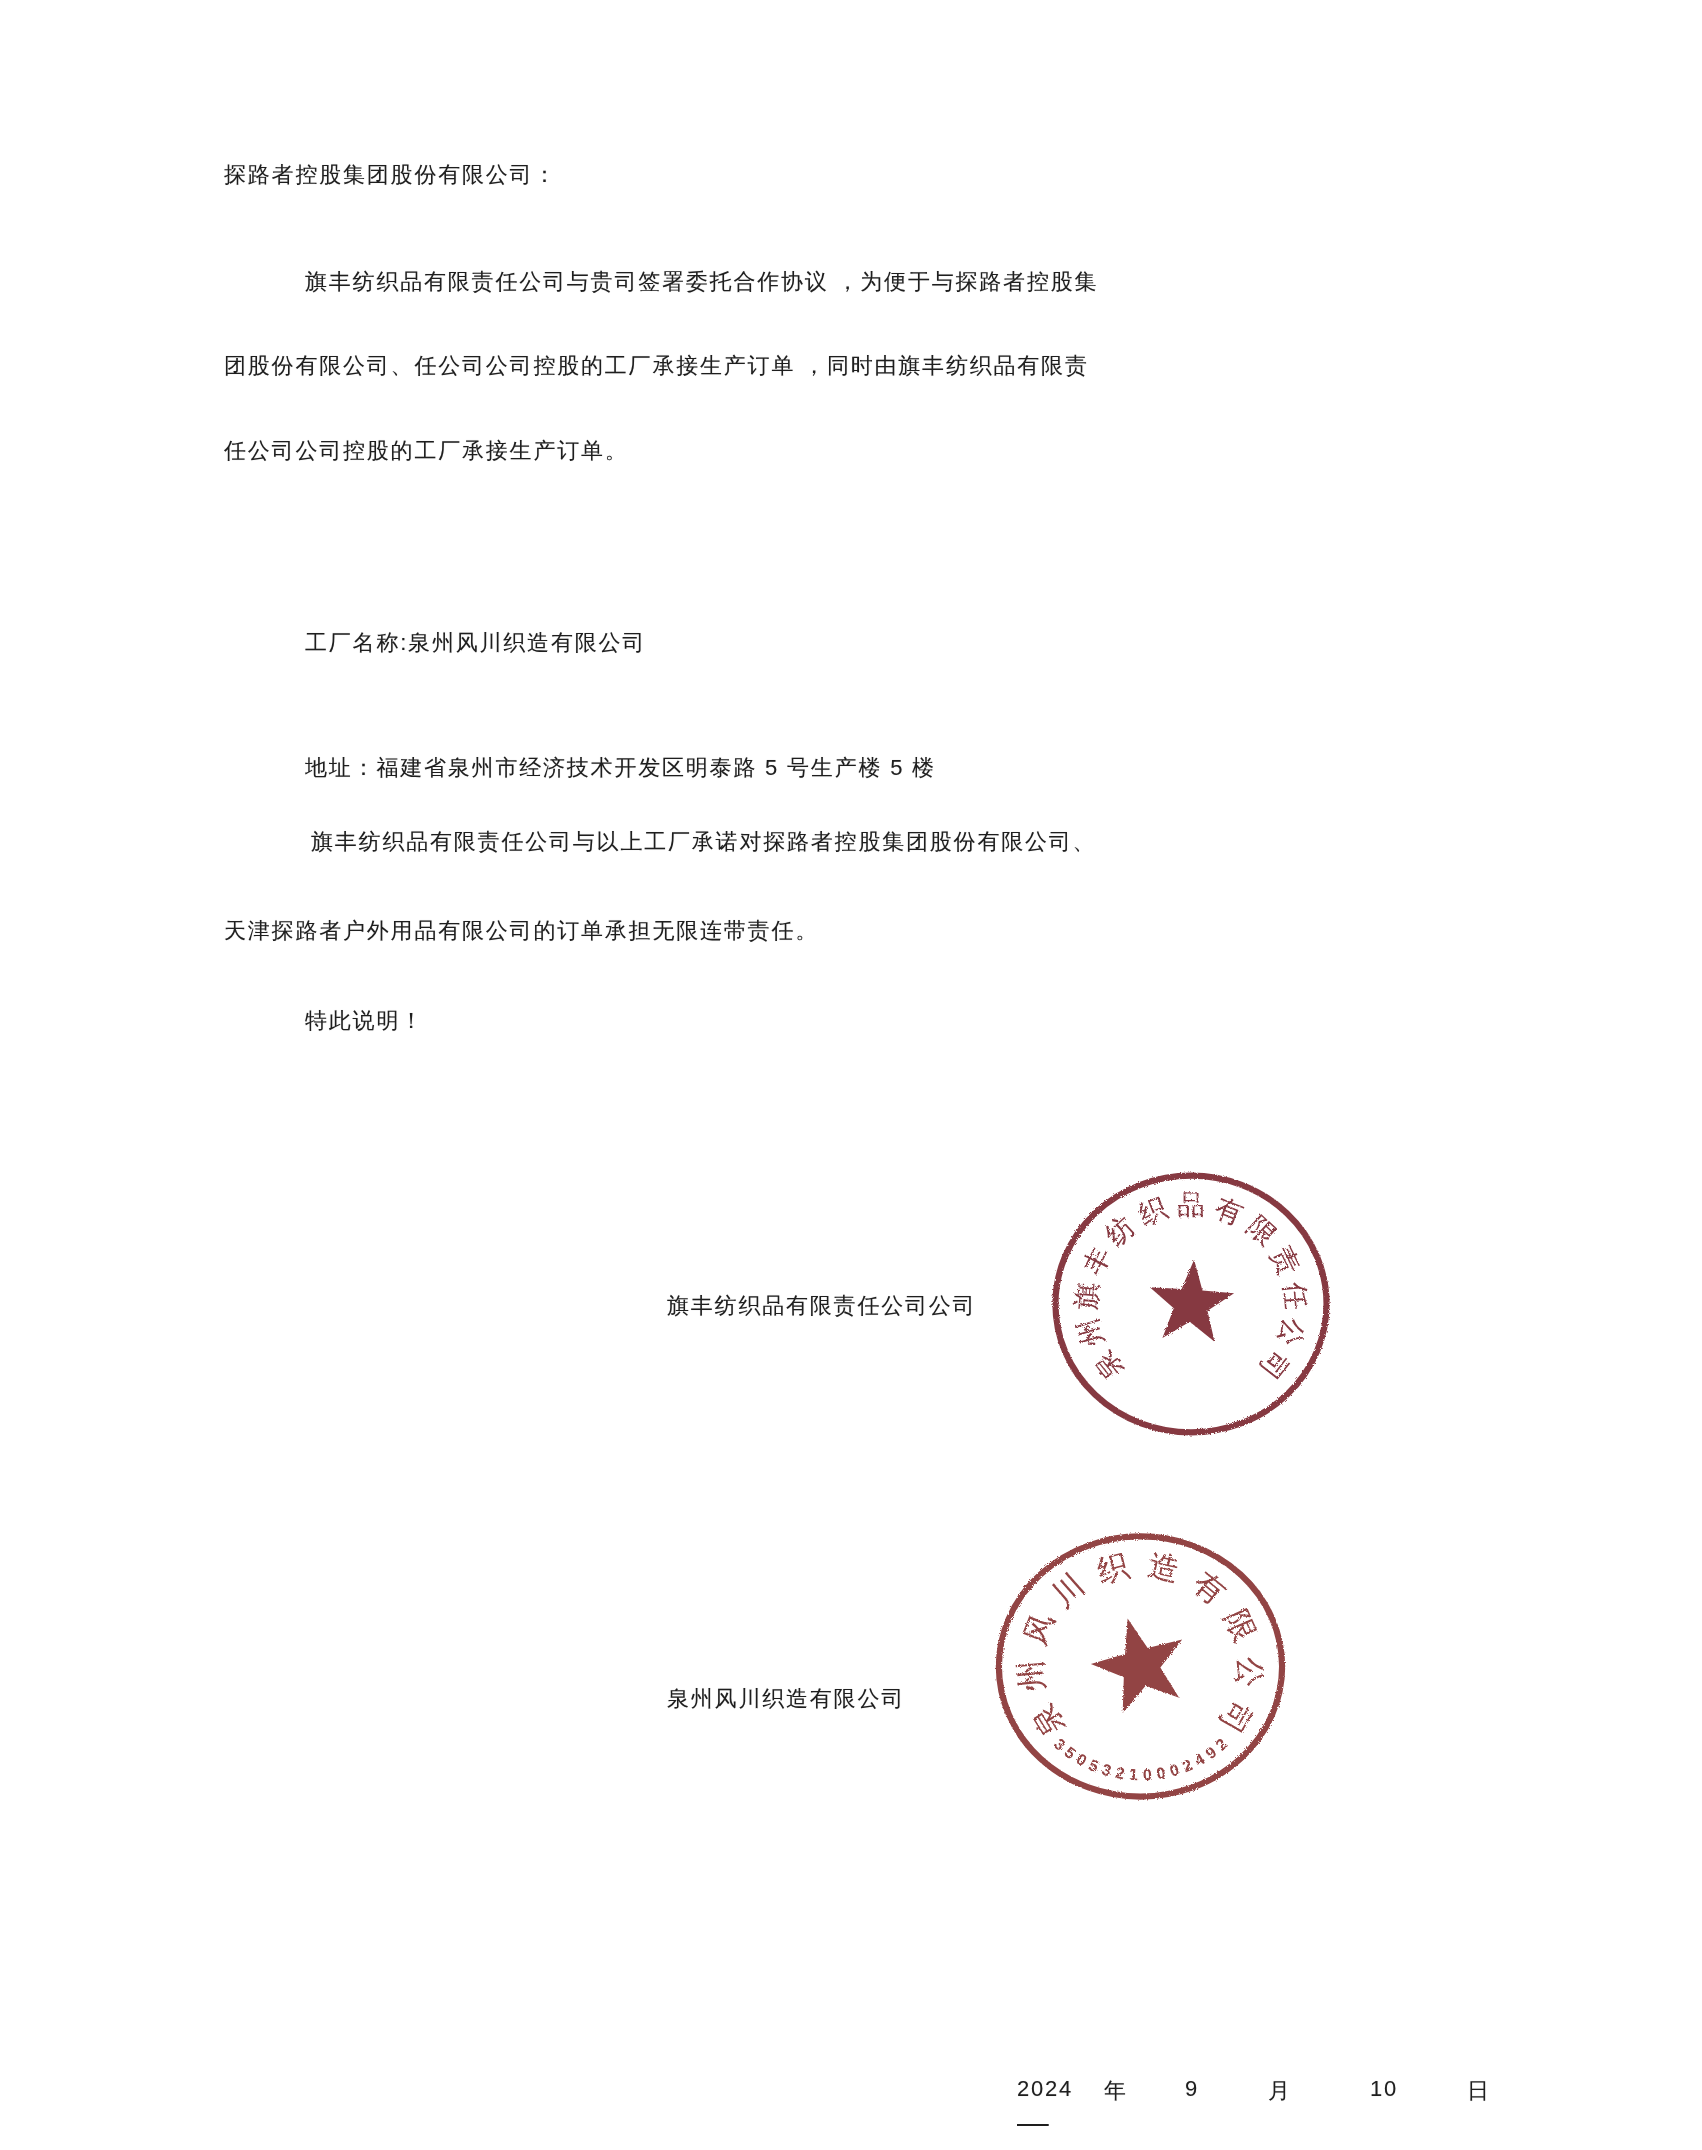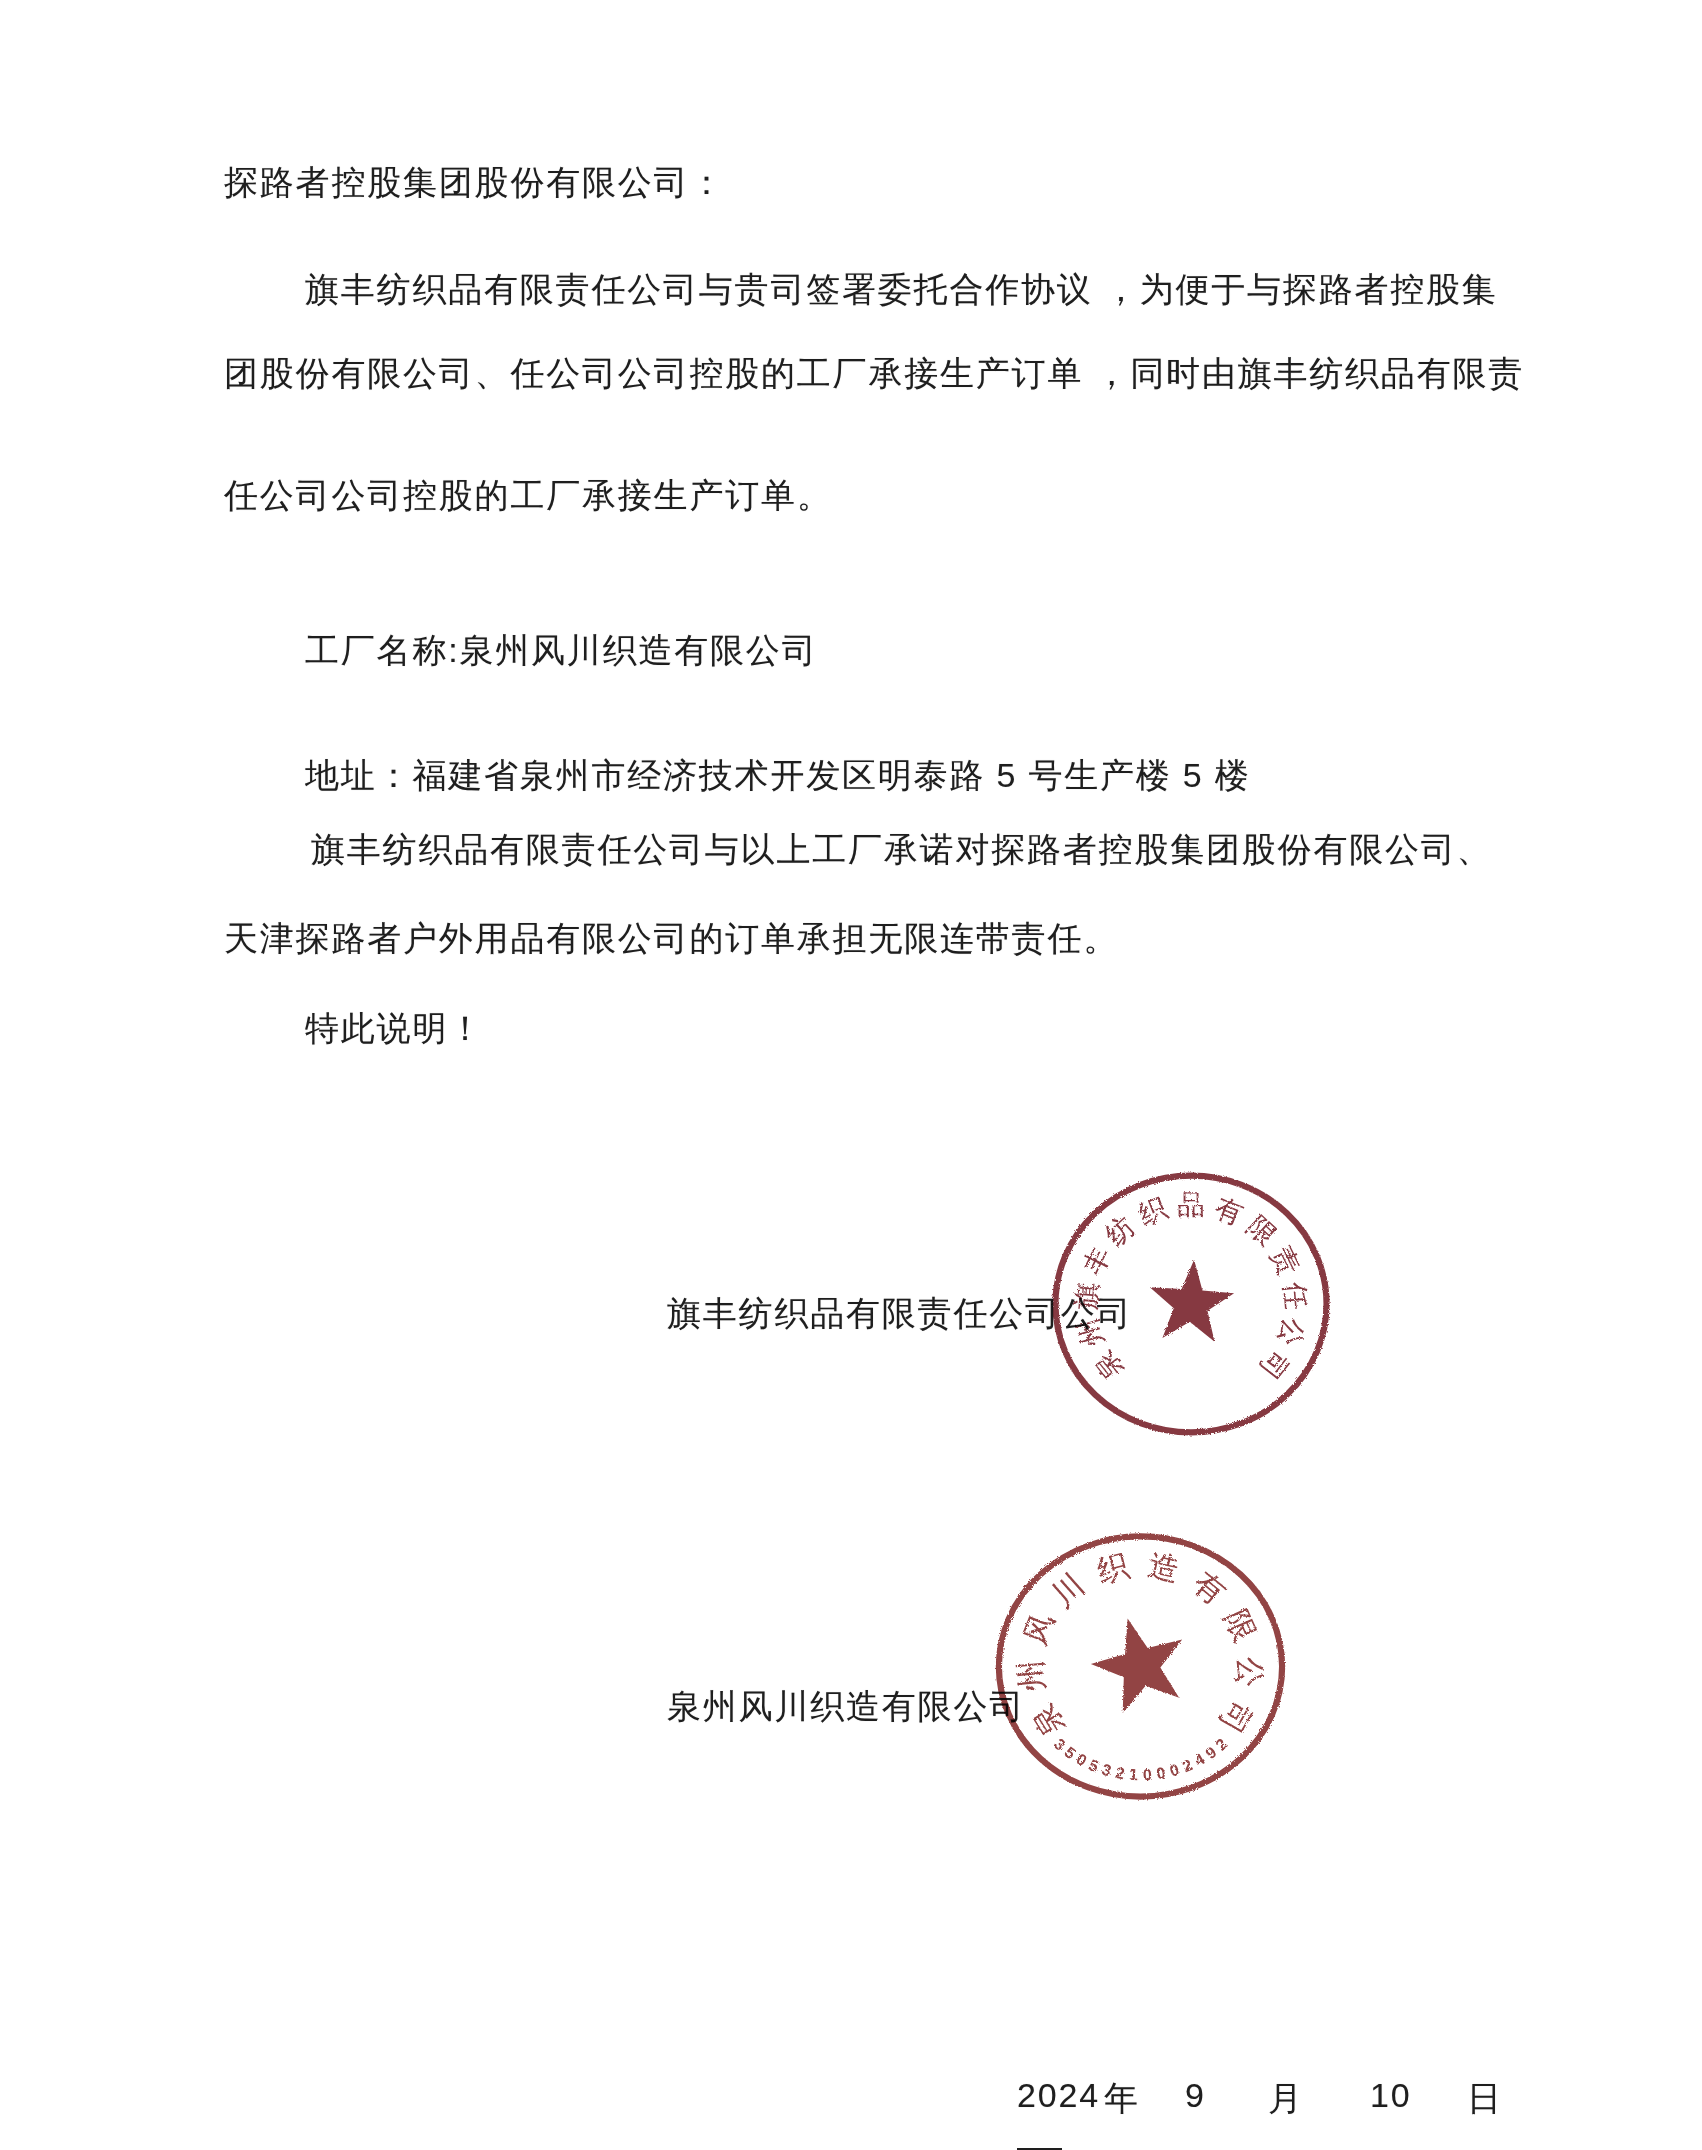--- a/index.html
+++ b/index.html
@@ -7,21 +7,21 @@
     position:relative;
     width:1703px;height:2151px;
     background:#ffffff;
     font-family:"Liberation Sans","DejaVu Sans",sans-serif;
     color:#1d1d1d;
     overflow:hidden;
   }
   .tline{
     position:absolute;
     white-space:pre;
-    font-size:34px;
+    font-size:22px;
     letter-spacing:1.8px;
     color:#1e1e1e;
     text-shadow:0 0 0.9px rgba(30,30,30,0.28);
   }
   .title{
     position:absolute;
     left:0;right:0;
     text-align:center;
     font-size:40px;
     font-weight:bold;
@@ -42,21 +42,21 @@
 </head>
 <body>
 
 <div id="page">
 
 
   <div class="tline left-margin" style="top:160px;">探路者控股集团股份有限公司：</div>
 
   <div class="tline indented" style="top:267px;">旗丰纺织品有限责任公司与贵司签署委托合作协议 ，为便于与探路者控股集</div>
   <div class="tline left-margin" style="top:351px;">团股份有限公司、任公司公司控股的工厂承接生产订单 ，同时由旗丰纺织品有限责</div>
-  <div class="tline left-margin" style="top:436px;margin-top:37px;">任公司公司控股的工厂承接生产订单。</div>
+  <div class="tline left-margin" style="top:436px;">任公司公司控股的工厂承接生产订单。</div>
 
 
   <div class="tline indented" style="top:628px;">工厂名称:泉州风川织造有限公司</div>
 
   <div class="tline indented" style="top:720px;margin-top:33px;">地址：福建省泉州市经济技术开发区明泰路 5 号生产楼 5 楼</div>
 
   <div class="tline left-margin" style="top:916px;">天津探路者户外用品有限公司的订单承担无限连带责任。</div>
   <div class="tline" style="top:827px;left:311px;">旗丰纺织品有限责任公司与以上工厂承诺对探路者控股集团股份有限公司、</div>
 
   <div class="tline indented" style="top:1006px;font-family:Liberation Serif, serif;">特此说明！</div>

